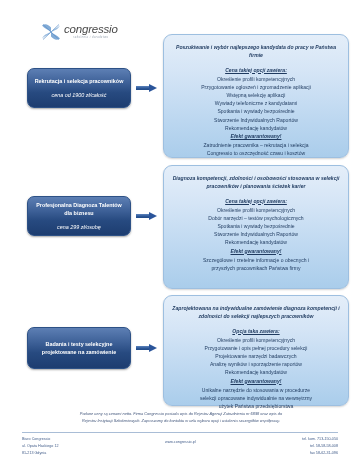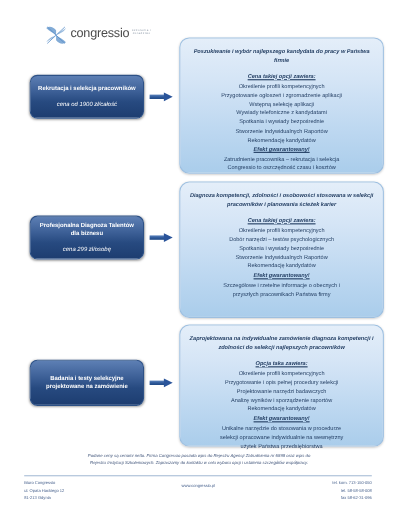--- a/index.html
+++ b/index.html
@@ -25,23 +25,24 @@
     gap: 2px;
   }
   .logo-mark {
     width: 22px;
     height: 22px;
     position: relative;
     flex: 0 0 auto;
   }
   .logo-text-wrap {
     display: flex;
-    flex-direction: row;
+    flex-direction: column;
     justify-content: space-between;
     padding-bottom: 1px;
+    font-style: italic;
   }
   .logo-word {
     font-size: 11.5px;
     color: #4a4a4a;
     letter-spacing: -0.2px;
     line-height: 1;
   }
   .logo-tag {
     font-size: 2.6px;
     color: #8e9aa8;

